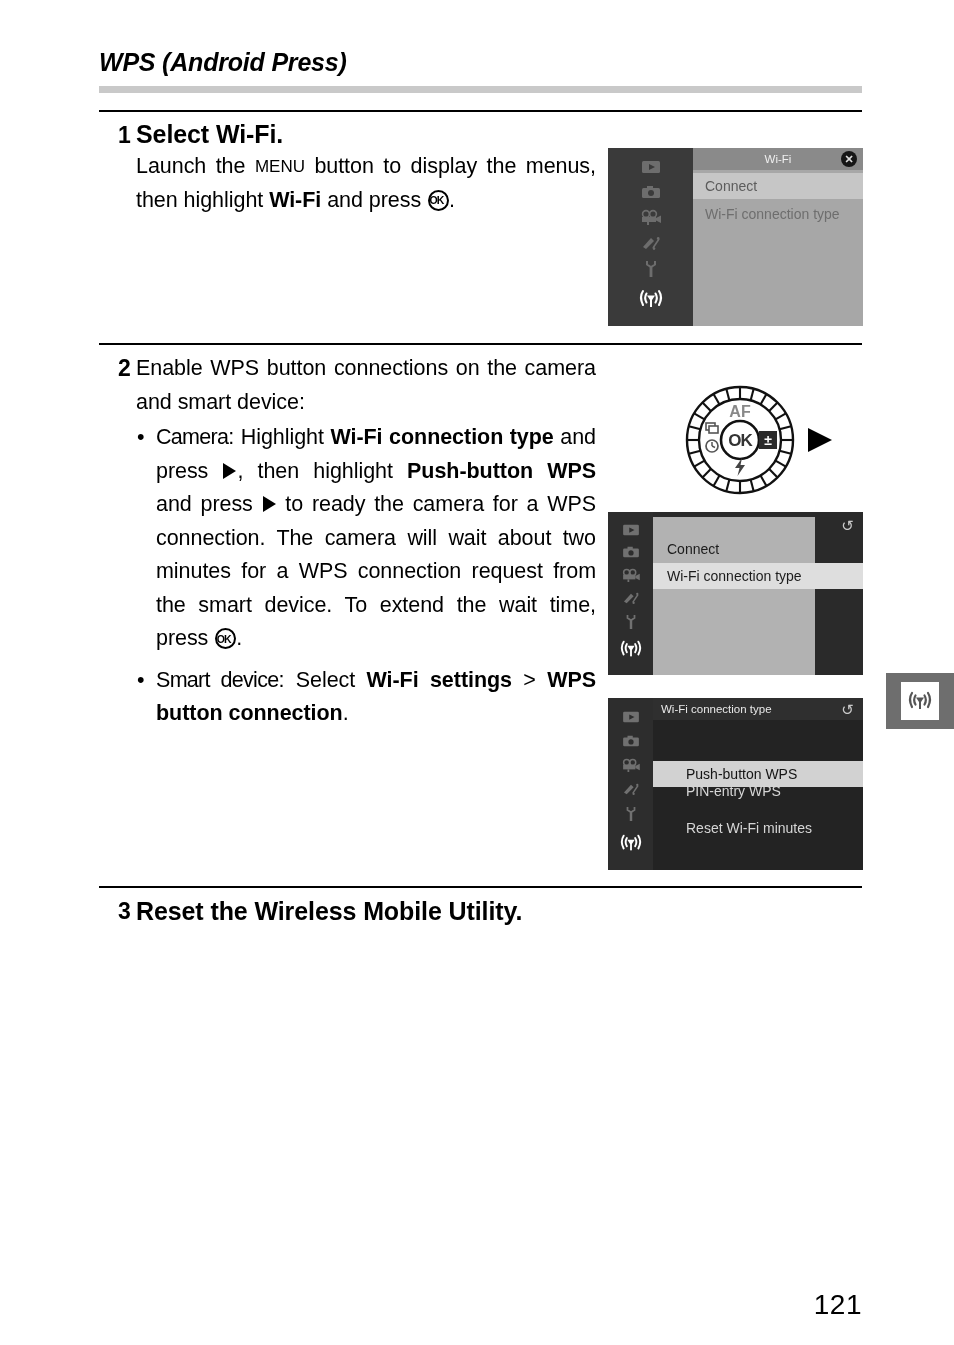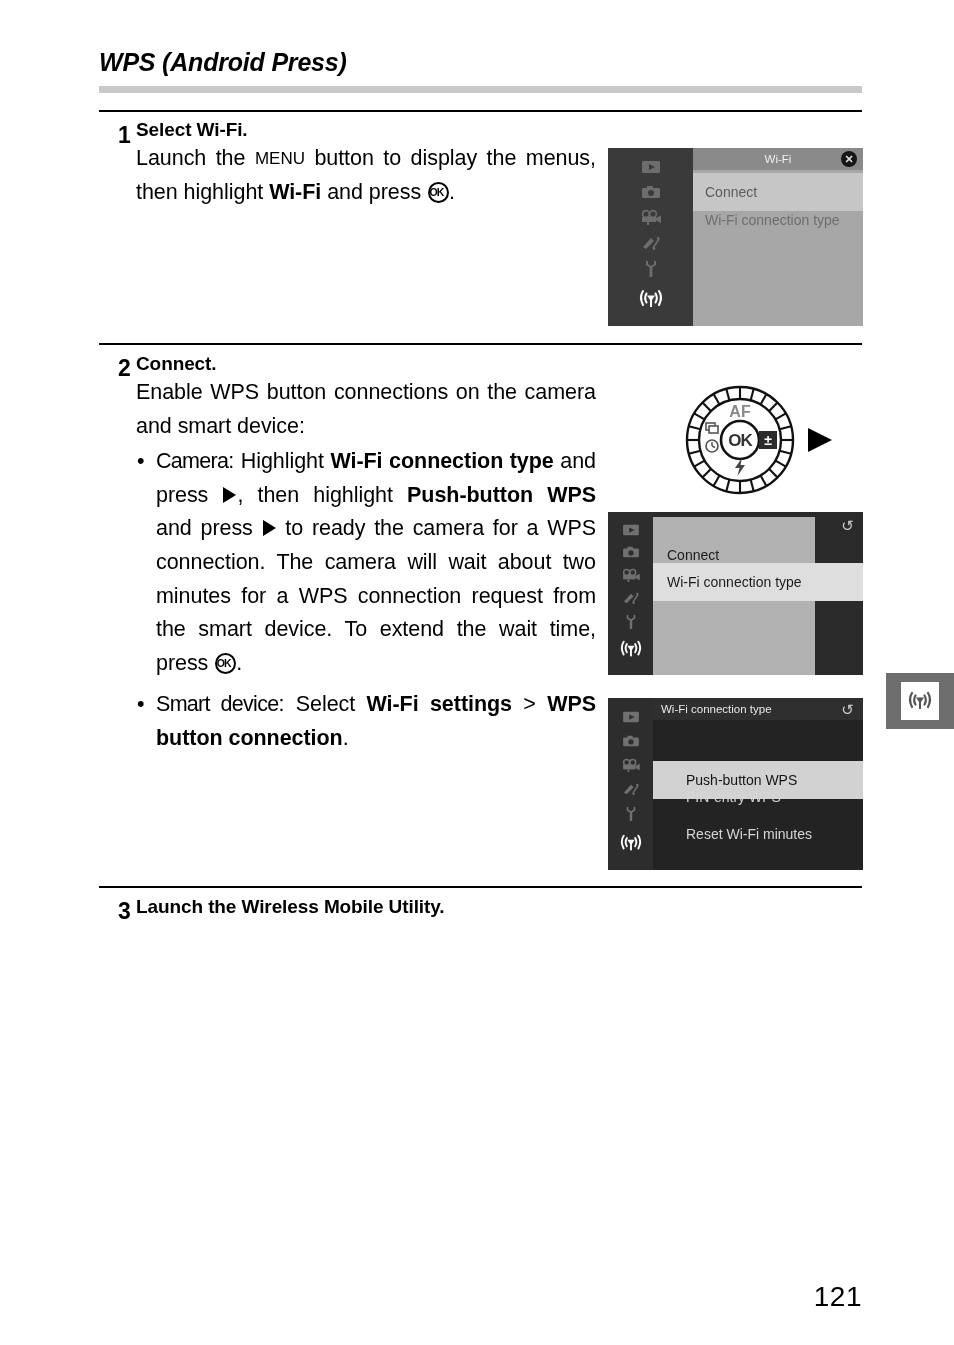--- a/index.html
+++ b/index.html
@@ -47,21 +47,21 @@
 
   
   .step { position: absolute; }
   .step-num {
     position: absolute;
     font-size: 23px;
     font-weight: bold;
     line-height: 1;
   }
   .step-head {
-    font-size: 19px;
+    font-size: 25px;
     font-weight: bold;
     line-height: 1.28;
     letter-spacing: -0.1px;
   }
   .step-body {
     font-size: 21.5px;
     line-height: 1.56;
     letter-spacing: -0.05px;
   }
   .step-body b { font-weight: bold; }
@@ -159,21 +159,21 @@
   .cam .hdr {
     position: absolute; left: 0; right: 0; top: 0;
     height: 22px;
     display: flex; align-items: center;
     color: #e8e8e8;
     font-size: 11.5px;
   }
   .cam .hdr .ttl { flex: 1; }
   .cam .row {
     position: absolute; left: 0;
-    height: 38px;
+    height: 26px;
     display: flex; align-items: center;
     font-size: 14px;
   }
 
   
   #menu1 { left: 608px; top: 148px; width: 255px; height: 178px; }
   #menu1 .sidebar { background: #3a3a3a; width: 85px; }
   #menu1 .body { left: 85px; background: #a7a7a7; }
   #menu1 .hdr { background: #8a8a8a; justify-content: center; color: #efefef; }
   #menu1 .hdr .ttl { flex: none; text-align: center; }
@@ -229,21 +229,21 @@
   }
   #sidetab .box {
     width: 38px; height: 38px;
     background: #ffffff;
     display: flex; align-items: center; justify-content: center;
   }
 
   
   .page-no {
     position: absolute;
-    right: 92px; bottom: 32px;
+    right: 92px; bottom: 24px;
     font-size: 28px;
     letter-spacing: 0.5px;
   }
 </style>
 </head>
 <body>
 
 <div class="page-title">WPS (Android Press)</div>
 <div class="title-rule"></div>
 
@@ -259,21 +259,20 @@
     </div>
     <div class="step-body p1 just">
       <span>Launch the </span><span class="menu-glyph">MENU</span><span> button to display the menus, then highlight </span><b>Wi-Fi</b><span> and press </span><span class="ok-glyph"></span><span>.</span>
     </div>
   </div>
 </div>
 
 <div class="step" id="step2">
   <div class="step-num">2</div>
   <div class="inner">
-    <div class="step-head">Connect.</div>
     <div class="step-body just" style="width:460px">Enable WPS button connections on the camera and smart device:</div>
 
     <div class="bullet-block">
       <span class="bullet-dot">•</span>
       <div class="step-body just" style="width:440px">
         <span class="cond">Camera</span><span>: </span><span>Highlight </span><b>Wi-Fi connection type</b><span> and press </span><span class="tri-right"></span><span>, then highlight </span><b>Push-button WPS</b><span> and press </span><span class="tri-right"></span><span> to ready the camera for a WPS connection.  The camera will wait about two minutes for a WPS connection request from the smart device.  To extend the wait time, press </span><span class="ok-glyph"></span><span>.</span>
       </div>
     </div>
 
     <div class="bullet-block" style="margin-top:8px">
@@ -281,21 +280,21 @@
       <div class="step-body just" style="width:440px">
         <span class="cond">Smart device</span><span>: </span><span>Select </span><b>Wi-Fi settings</b><span> &gt; </span><b>WPS button connection</b><span>.</span>
       </div>
     </div>
   </div>
 </div>
 
 <div class="step" id="step3">
   <div class="step-num">3</div>
   <div class="inner">
-    <div class="step-head">Launch the Wireless Mobile Utility.</div>
+    <div class="step-head">Reset the Wireless Mobile Utility.</div>
   </div>
 </div>
 
 <div class="cam" id="menu1">
   <div class="sidebar">
     <span class="sic">
       <svg width="20" height="16" viewBox="0 0 20 16">
           <rect x="1" y="2" width="18" height="12" rx="1.5" fill="#8d8d8d"></rect>
           <polygon points="8,5 14,8 8,11" fill="#3a3a3a"></polygon>
         </svg>

